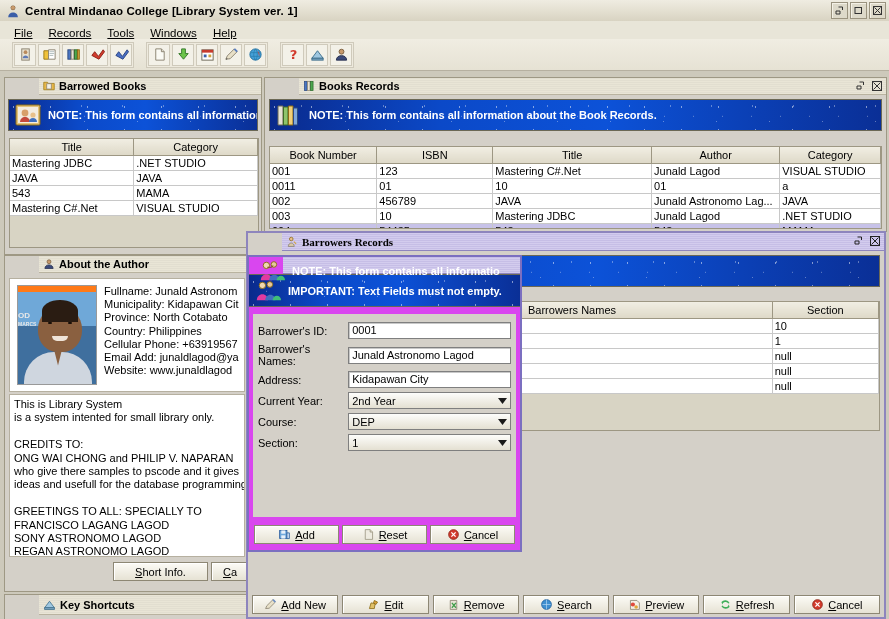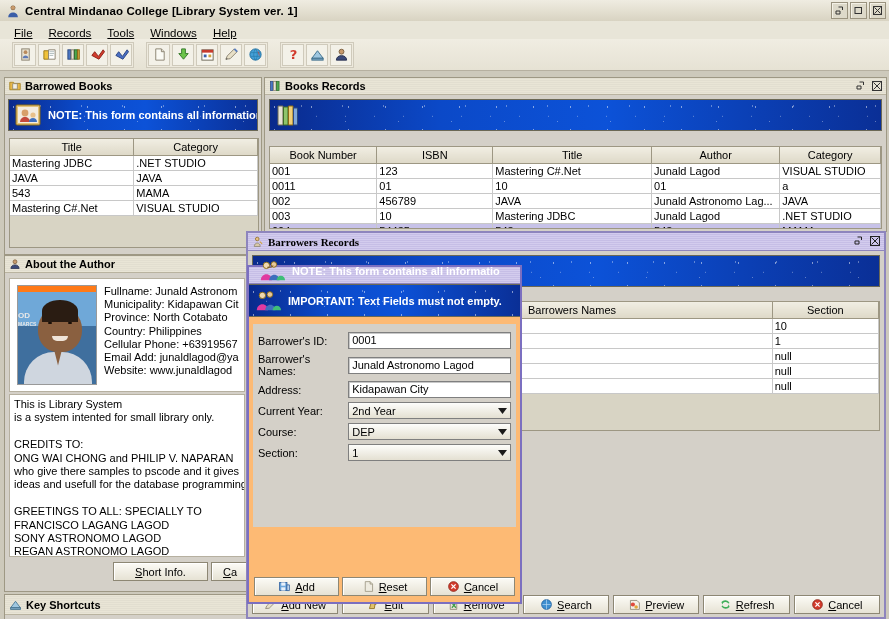--- a/index.html
+++ b/index.html
@@ -57,21 +57,21 @@
     position:absolute;left:0;top:71px;width:889px;height:548px;
     background:#cdc9bb;
   }
 
   
   .iframe-win{position:absolute;background:#d4d0c8;border:1px solid #9e9884;box-sizing:border-box;}
   .if-title{
     height:17px;background:#e9e5d6;
     background-image:repeating-linear-gradient(0deg,#e9e5d6 0 1px,#e2ded0 1px 2px);
     border-bottom:1px solid #b9b3a0;
-    display:flex;align-items:center;padding-left:4px;box-sizing:border-box;position:relative;
+    display:flex;align-items:center;padding-left:4px;box-sizing:border-box;position:relative;margin-left:34px;
   }
   .if-title.purple{
     background:#cdc6ea;
     background-image:repeating-linear-gradient(0deg,#d3ccee 0 1px,#c6bee6 1px 2px);
     border-bottom:1px solid #8e85bd;
     font-family:Liberation Serif, serif;
   }
   .if-title .ic{width:12px;height:12px;margin-right:4px;flex:none;}
   .if-title .tx{font-weight:bold;font-size:11px;color:#000;}
   .if-ctl{position:absolute;right:3px;top:1px;display:flex;gap:3px;}
@@ -355,20 +355,21 @@
         </div>
       </div>
       <div style="padding:4px;">
         <div class="note" style="width:613px;">
           <svg class="nico" viewBox="0 0 28 26">
             <path d="M3 4h5v19H3z" fill="#e6e2d4" stroke="#6b6855"></path>
             <path d="M8.5 5h4.5v18H8.5z" fill="#8fc46a" stroke="#3f6b24"></path>
             <path d="M13.5 4h4.5v19h-4.5z" fill="#f0d07a" stroke="#8a6a14"></path>
             <path d="M18.5 6h4v17h-4z" fill="#7fa8dc" stroke="#2c4a80"></path>
           </svg>
+          <span class="ntx">NOTE: This form contains all information about the Book Records.</span>
         </div>
       </div>
       <div class="tblwrap" style="position:absolute;left:4px;top:68px;width:613px;height:83px;border:1px solid #9d9783;box-sizing:border-box;">
         <table class="grid">
           <colgroup>
               <col style="width:17.5%">
               <col style="width:19%">
               <col style="width:26%">
               <col style="width:21%">
               <col style="width:16.5%">
@@ -617,21 +618,21 @@
         <div class="btn" style="flex:1;">
           <svg width="13" height="13" viewBox="0 0 16 16">
               <circle cx="8" cy="8" r="6" fill="#d23b2d" stroke="#8c2418"></circle>
               <path d="M5.4 5.4l5.2 5.2M10.6 5.4l-5.2 5.2" stroke="#fff" stroke-width="1.6"></path>
             </svg>
           <span><u>C</u>ancel</span>
         </div>
       </div>
     </div>
 
-    <div style="position:absolute;left:247px;top:194px;width:275px;height:339px;background:#fdba74;border:2px solid #7b6fc0;box-sizing:border-box;">
+    <div style="position:absolute;left:247px;top:184px;width:275px;height:297px;background:#d946ef;border:2px solid #7b6fc0;box-sizing:border-box;">
       <div class="if-title purple" style="height:17px;">
         <span class="tx"></span>
       </div>
       <div class="note" style="width:271px;height:33px;margin:0;border-left:0;border-right:0;">
         <svg class="nico" viewBox="0 0 30 26">
           <circle cx="9" cy="7" r="3.4" fill="#f0d8b0" stroke="#8a6a14"></circle>
           <circle cx="17" cy="6" r="3" fill="#e8c89a" stroke="#8a6a14"></circle>
           <path d="M3 23c0-4 2.8-6.5 6-6.5S15 19 15 23z" fill="#e03aa0"></path>
           <path d="M12 23c0-3.6 2.6-6 5.5-6S23 19.4 23 23z" fill="#3f6fbe"></path>
           <path d="M20 23c0-3 2-5 4.5-5S29 20 29 23z" fill="#3fbe78"></path>

